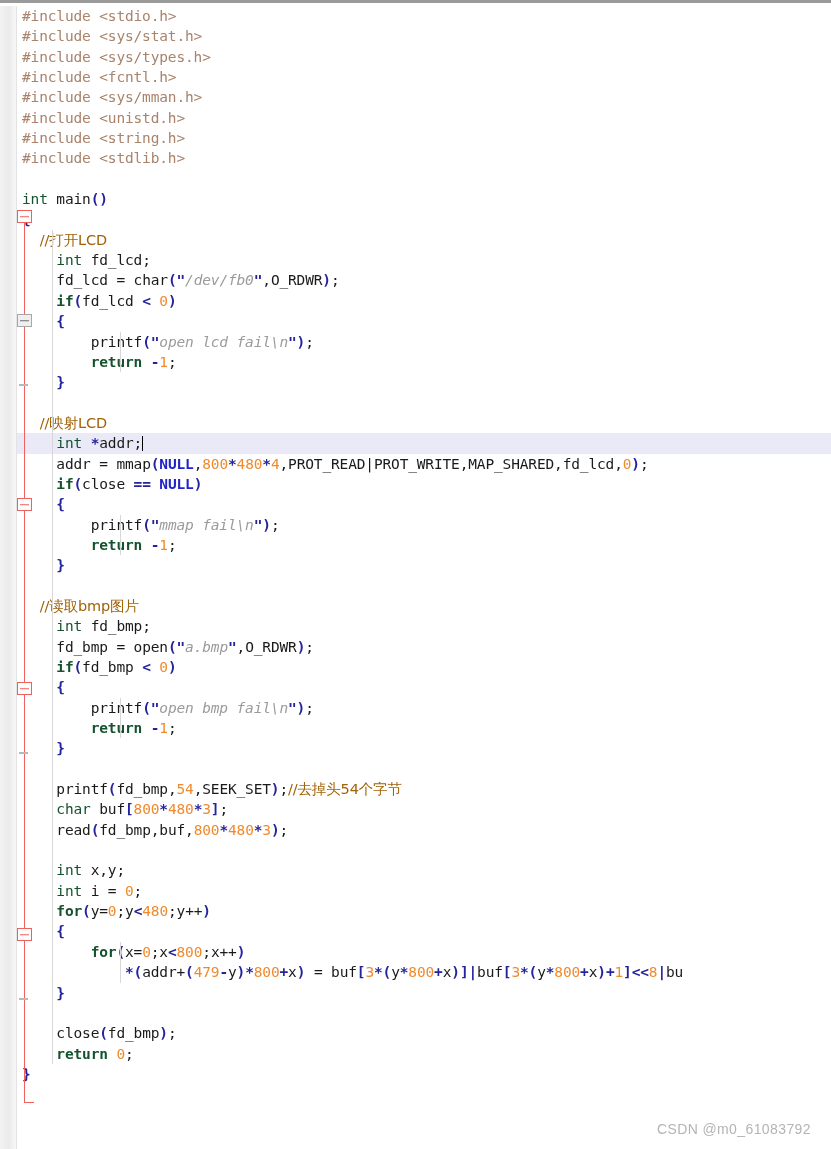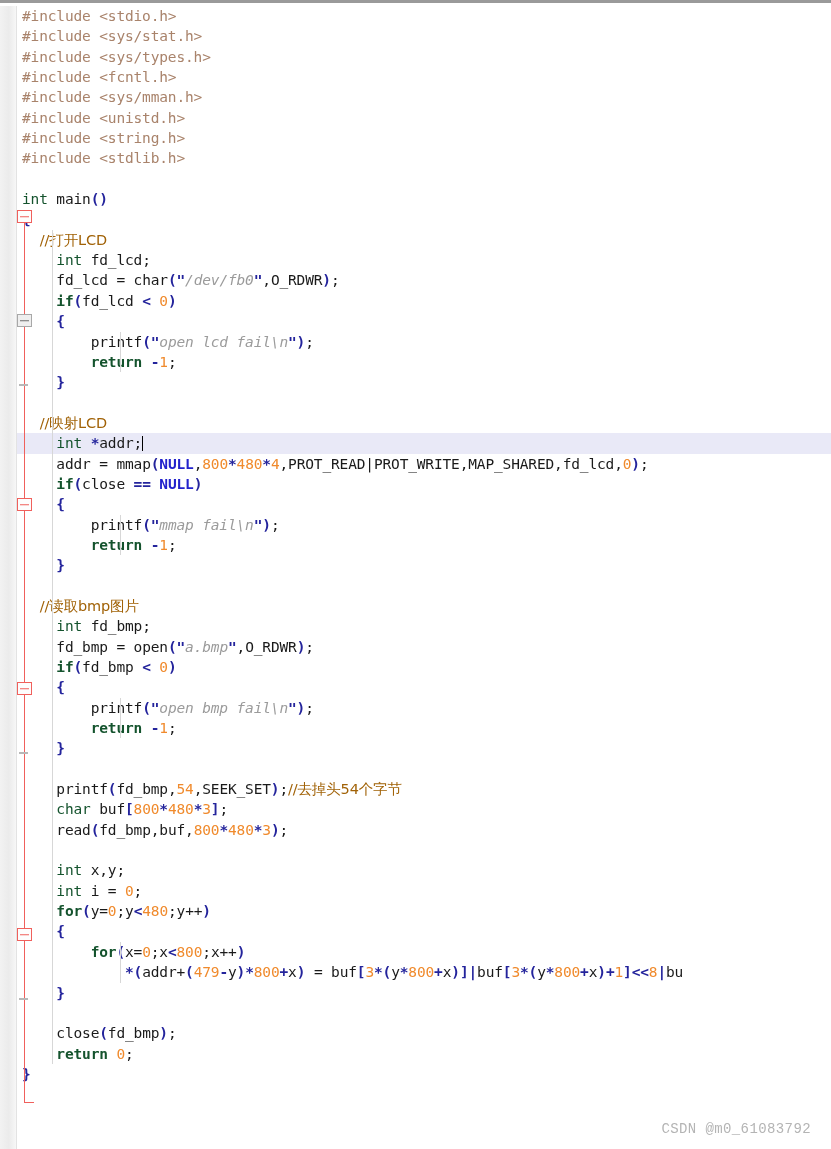--- a/index.html
+++ b/index.html
@@ -146,21 +146,21 @@
   .t-plain   { color: #1a1a1a; }
   .t-brace   { color: #24249c; font-weight: bold; }
 
   .cjk { font-family: "DejaVu Sans", "Liberation Sans", sans-serif; }
 
   
   #watermark {
     position: absolute;
     right: 20px;
     bottom: 12px;
-    font-family: Liberation Mono, monospace;
+    font-family: Liberation Sans, sans-serif;
     font-size: 14px;
     color: #b4b4b4;
     letter-spacing: 0.4px;
     z-index: 5;
     white-space: pre;
     margin-left: 25px;
   }
 </style>
 </head>
 <body>

